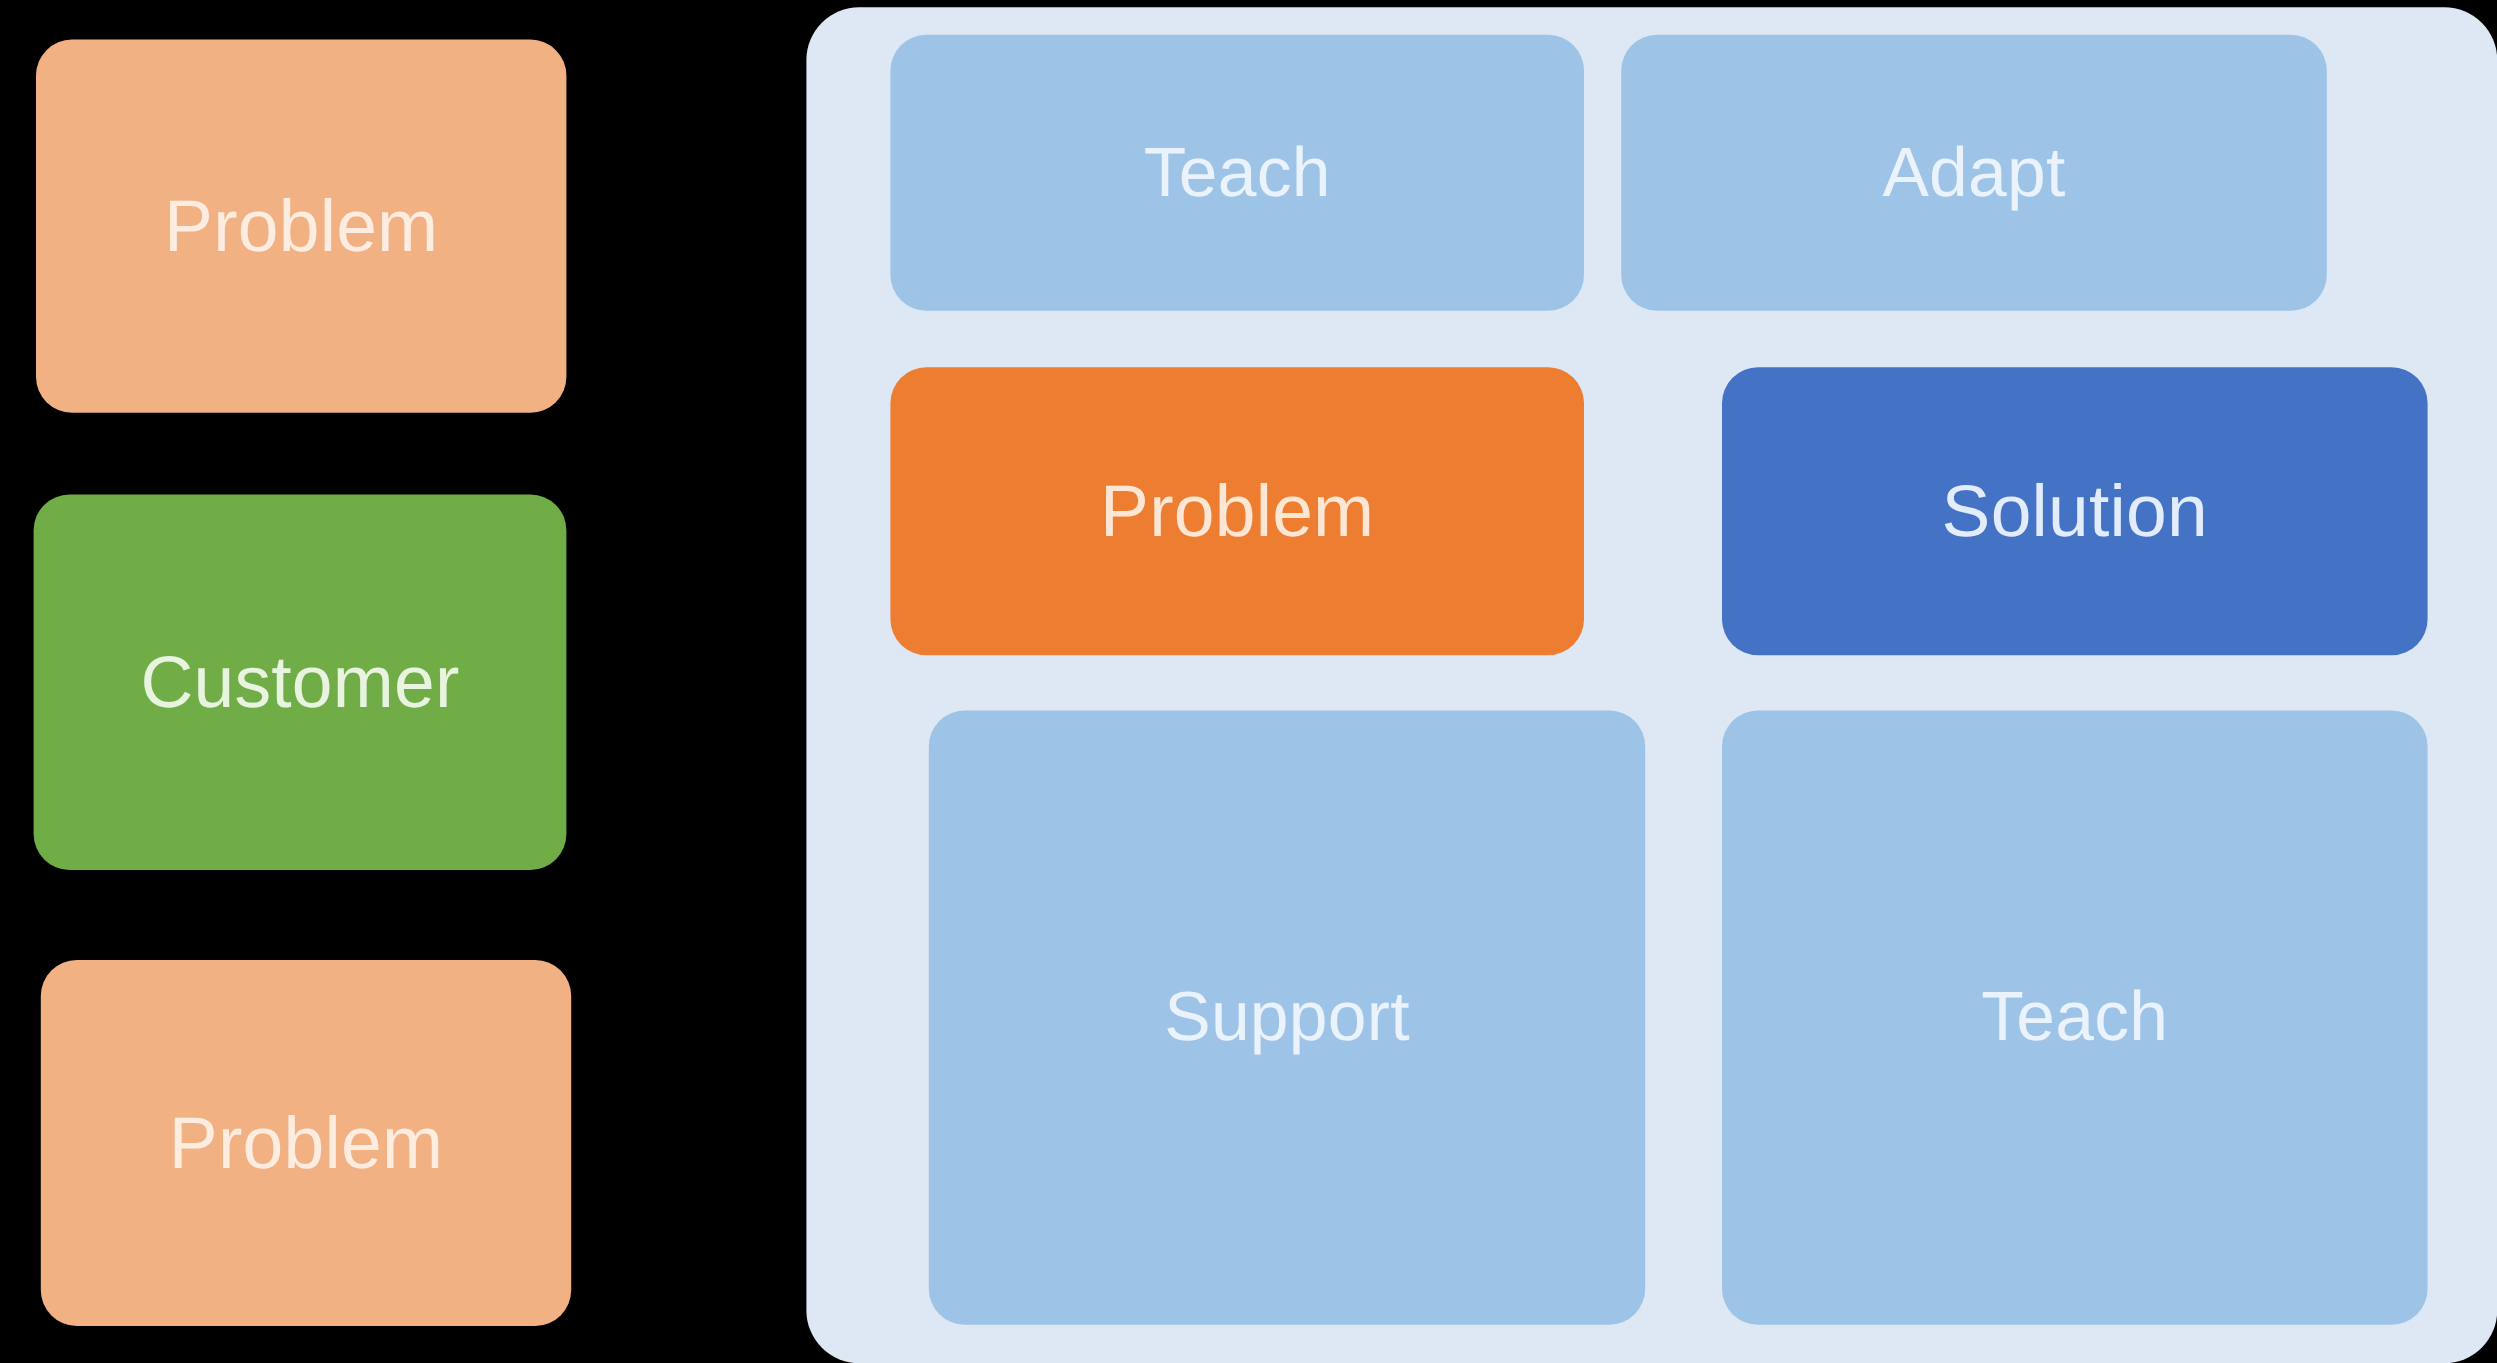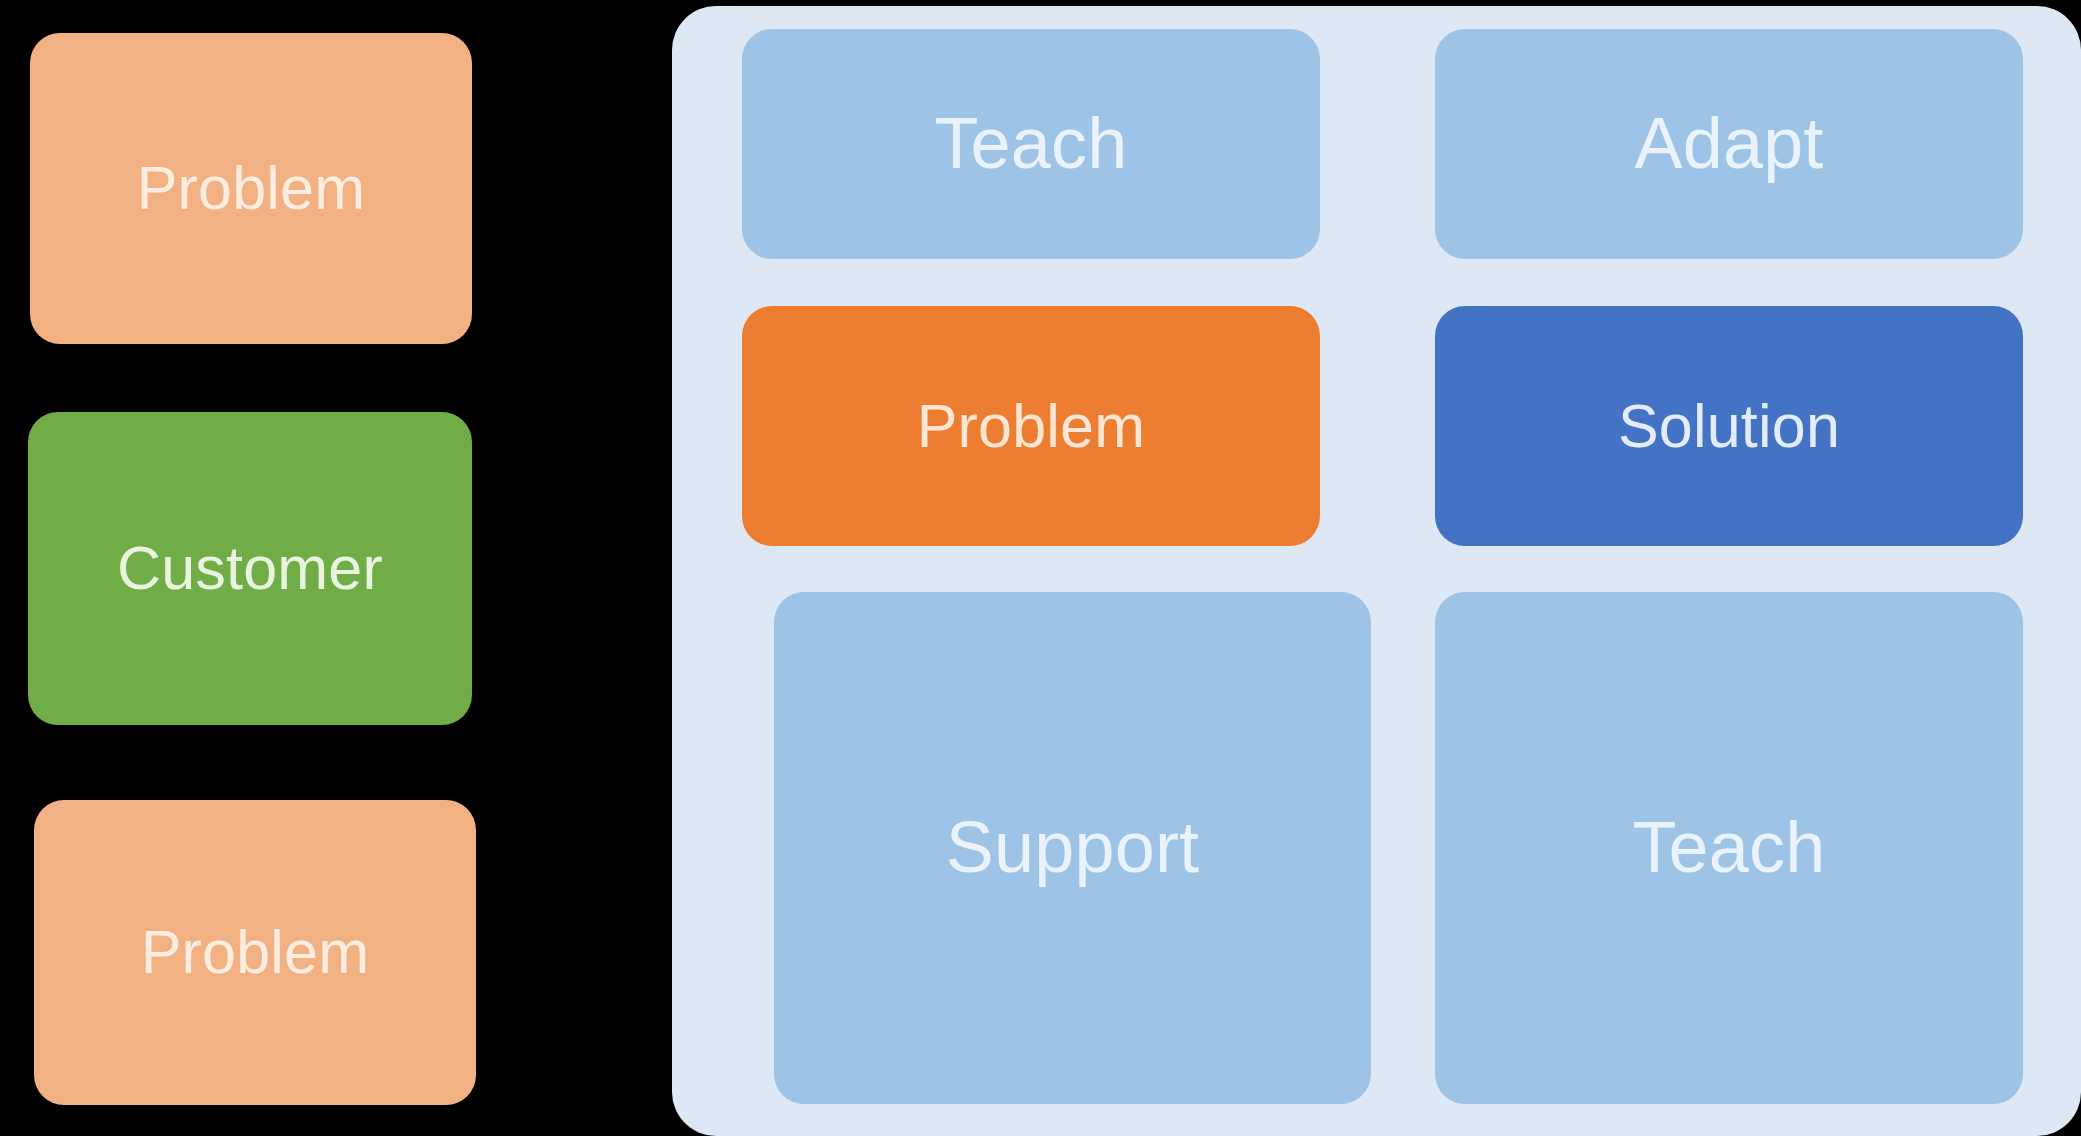--- a/index.html
+++ b/index.html
@@ -66,27 +66,27 @@
   .n-left-top    { left: 30px;  top: 33px;  width: 442px; height: 311px; }
   .n-left-mid    { left: 28px;  top: 412px; width: 444px; height: 313px; }
   .n-left-bottom { left: 34px;  top: 800px; width: 442px; height: 305px; }
 
   
   .n-c1-top     { left: 742px; top: 29px;  width: 578px; height: 230px; }
   .n-c1-mid     { left: 742px; top: 306px; width: 578px; height: 240px; }
   .n-c1-bottom  { left: 742px; top: 592px; width: 597px; height: 512px; margin-left: 32px; }
 
   
-  .n-c2-top     { left: 1435px; top: 29px;  width: 588px; height: 230px; }
+  .n-c2-top     { left: 1351px; top: 29px;  width: 588px; height: 230px; }
   .n-c2-mid     { left: 1435px; top: 306px; width: 588px; height: 240px; }
   .n-c2-bottom  { left: 1435px; top: 592px; width: 588px; height: 512px; }
 
   
   .fs-big   { font-size: 61px; }
-  .fs-med   { font-size: 72px; text-align: center; }
+  .fs-med   { font-size: 58px; text-align: center; }
 </style>
 </head>
 <body>
 
 <div id="canvas">
 
   <div class="panel"></div>
 
   <div class="node c-peach n-left-top">
     <span class="node-label t-peach fs-big">Problem</span>

